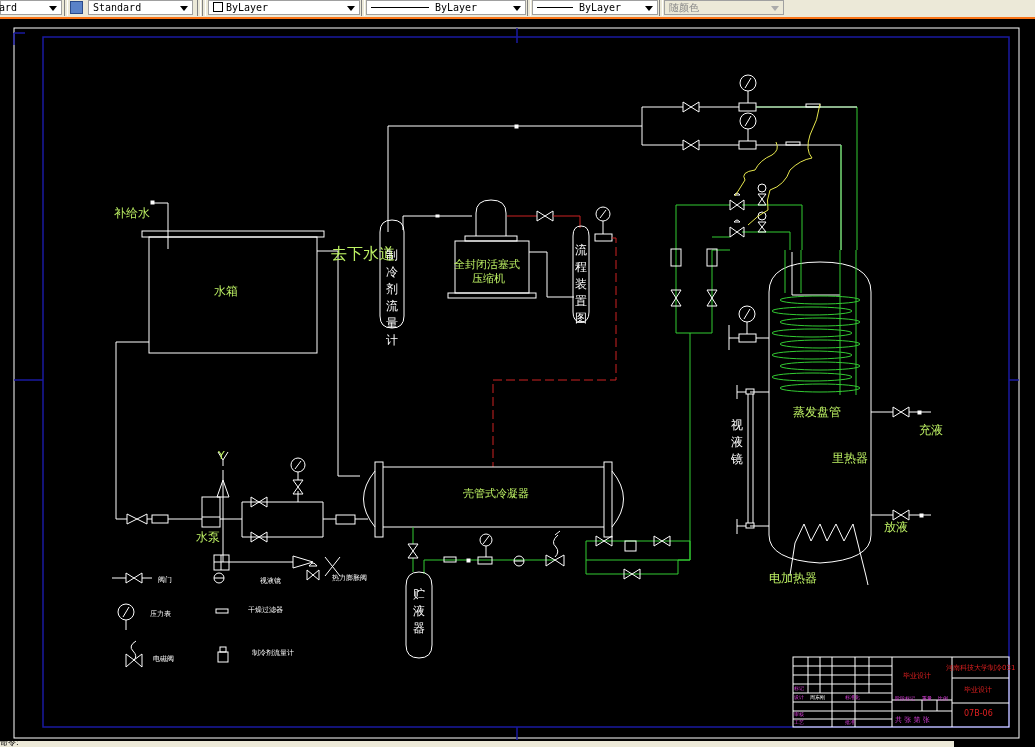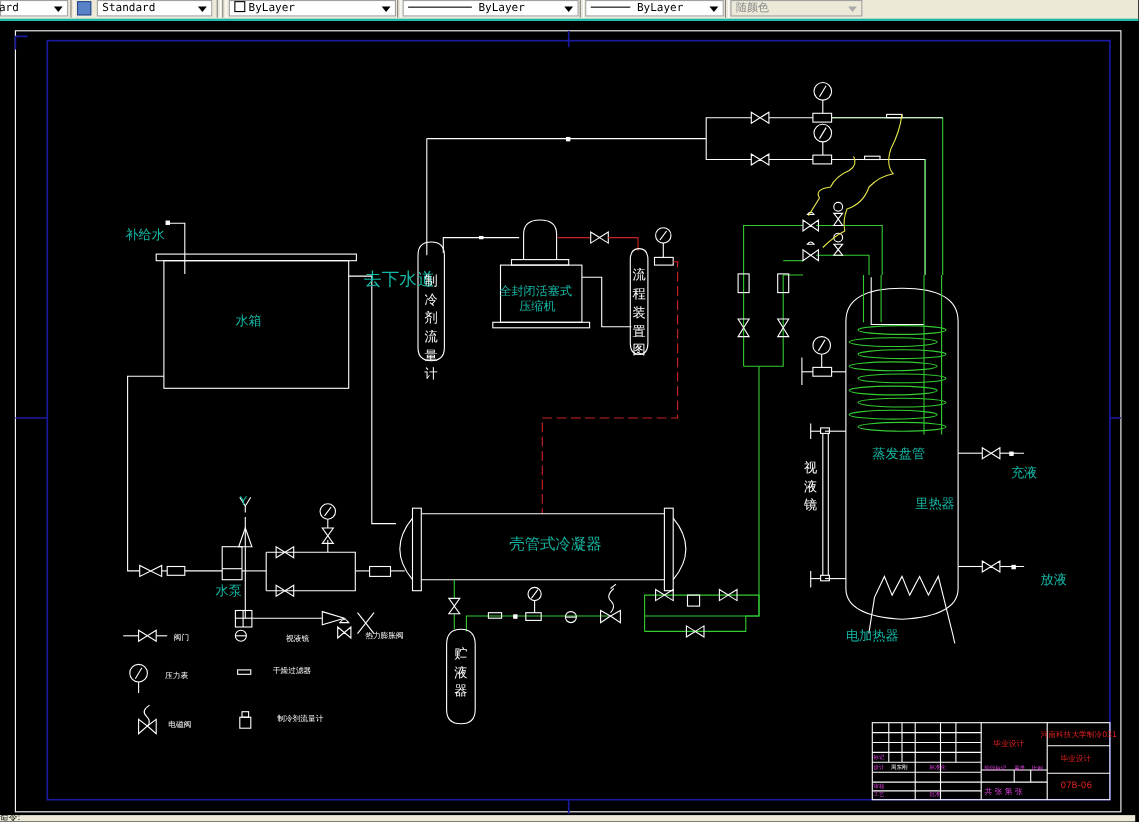--- a/index.html
+++ b/index.html
@@ -1,28 +1,28 @@
 <!DOCTYPE html>
 <html><head>
 <meta charset="utf-8">
 <style>
 html,body{margin:0;padding:0;}
 body{width:1035px;height:747px;overflow:hidden;background:#000;font-family:"DejaVu Sans",sans-serif;position:relative;}
-#toolbar{position:absolute;left:0;top:0;width:1035px;height:17px;background:#ece9d8;border-bottom:2px solid #14b8a6;}
+#toolbar{position:absolute;left:0;top:0;width:1035px;height:17px;background:#ece9d8;border-bottom:2px solid #f97316;}
 .combo{position:absolute;top:0;height:15px;background:#fff;border:1px solid #a0a0a0;font-family:"DejaVu Sans Mono",monospace;font-size:10px;line-height:14px;color:#000;box-sizing:border-box;}
 .combo .txt{position:absolute;left:4px;top:0;}
 .combo .arr{position:absolute;right:4px;top:5px;width:0;height:0;border-left:4px solid transparent;border-right:4px solid transparent;border-top:5px solid #000;}
 .combo.disabled{background:#ece9d8;color:#888;}
 .combo.disabled .arr{border-top-color:#aaa;}
 .sep{position:absolute;top:0;width:2px;height:16px;border-left:1px solid #808080;border-right:1px solid #fff;}
 .chk{display:inline-block;width:8px;height:8px;border:1px solid #000;margin-right:3px;vertical-align:-1px;}
 .ln{display:inline-block;width:58px;height:0;border-top:1px solid #000;margin-right:6px;vertical-align:3px;}
 #canvas{position:absolute;left:0;top:19px;width:1035px;height:722px;}
-#statusbar{position:absolute;left:0;top:741px;width:1032px;height:6px;background:#ece9d8;font-size:8px;}
-.lbl{position:absolute;color:#14b8a6;font-size:12px;white-space:nowrap;}
+#statusbar{position:absolute;left:0;top:741px;width:954px;height:6px;background:#ece9d8;font-size:8px;}
+.lbl{position:absolute;color:#bef264;font-size:12px;white-space:nowrap;}
 .vlbl{position:absolute;color:#fff;font-size:12px;width:14px;line-height:17px;text-align:center;white-space:normal;word-break:break-all;}
 .leg{position:absolute;color:#fff;font-size:7px;white-space:nowrap;font-family:Liberation Mono, monospace;}
 .tb{position:absolute;font-size:7px;white-space:nowrap;text-align:center;}
 </style>
 </head>
 <body>
 
 <div id="toolbar">
   <div class="combo" style="left:0;width:62px;">
     <span class="txt" style="left:-2px">ard</span>
@@ -326,30 +326,30 @@
   </g>
 </svg>
 
 <div class="lbl" style="left:114px;top:186px">补给水</div>
 <div class="lbl" style="left:214px;top:264px">水箱</div>
 <div class="lbl" style="left:331px;top:225px;font-size:16px">去下水道</div>
 <div class="vlbl" style="left:385px;top:228px">制冷剂流量计</div>
 <div class="lbl" style="left:454px;top:238px;font-size:11px">全封闭活塞式</div>
 <div class="lbl" style="left:472px;top:252px;font-size:11px">压缩机</div>
 <div class="vlbl" style="left:574px;top:223px">流程装置图</div>
-<div class="lbl" style="left:463px;top:467px;font-size:14px">壳管式冷凝器</div>
+<div class="lbl" style="left:463px;top:467px;font-size:11px">壳管式冷凝器</div>
 <div class="lbl" style="left:196px;top:510px">水泵</div>
 <div class="lbl" style="left:218px;top:430px;font-size:11px">Y</div>
 <div class="vlbl" style="left:412px;top:567px">贮液器</div>
 <div class="vlbl" style="left:730px;top:398px">视液镜</div>
 <div class="lbl" style="left:793px;top:385px">蒸发盘管</div>
 <div class="lbl" style="left:832px;top:431px">里热器</div>
 <div class="lbl" style="left:769px;top:551px">电加热器</div>
 <div class="lbl" style="left:919px;top:403px">充液</div>
-<div class="lbl" style="left:946px;top:500px">放液</div>
+<div class="lbl" style="left:884px;top:500px">放液</div>
 
 <div class="leg" style="left:158px;top:556px">阀门</div>
 <div class="leg" style="left:150px;top:590px">压力表</div>
 <div class="leg" style="left:153px;top:635px">电磁阀</div>
 <div class="leg" style="left:260px;top:557px">视液镜</div>
 <div class="leg" style="left:248px;top:586px">干燥过滤器</div>
 <div class="leg" style="left:252px;top:629px">制冷剂流量计</div>
 <div class="leg" style="left:332px;top:554px">热力膨胀阀</div>
 
 <div class="tb" style="left:903px;top:652px;color:#e02020">毕业设计</div>

